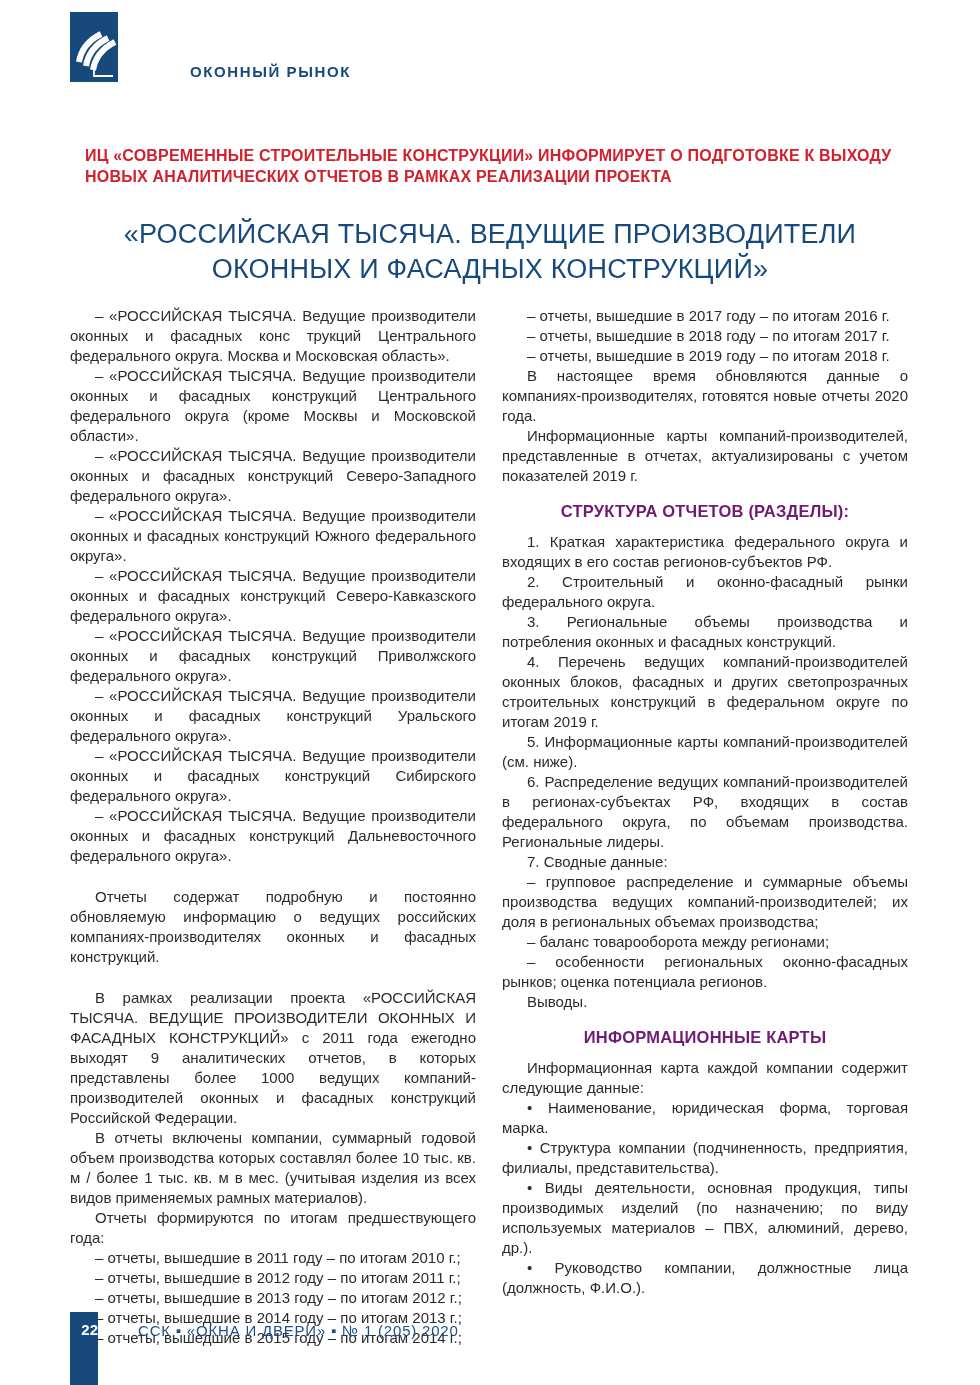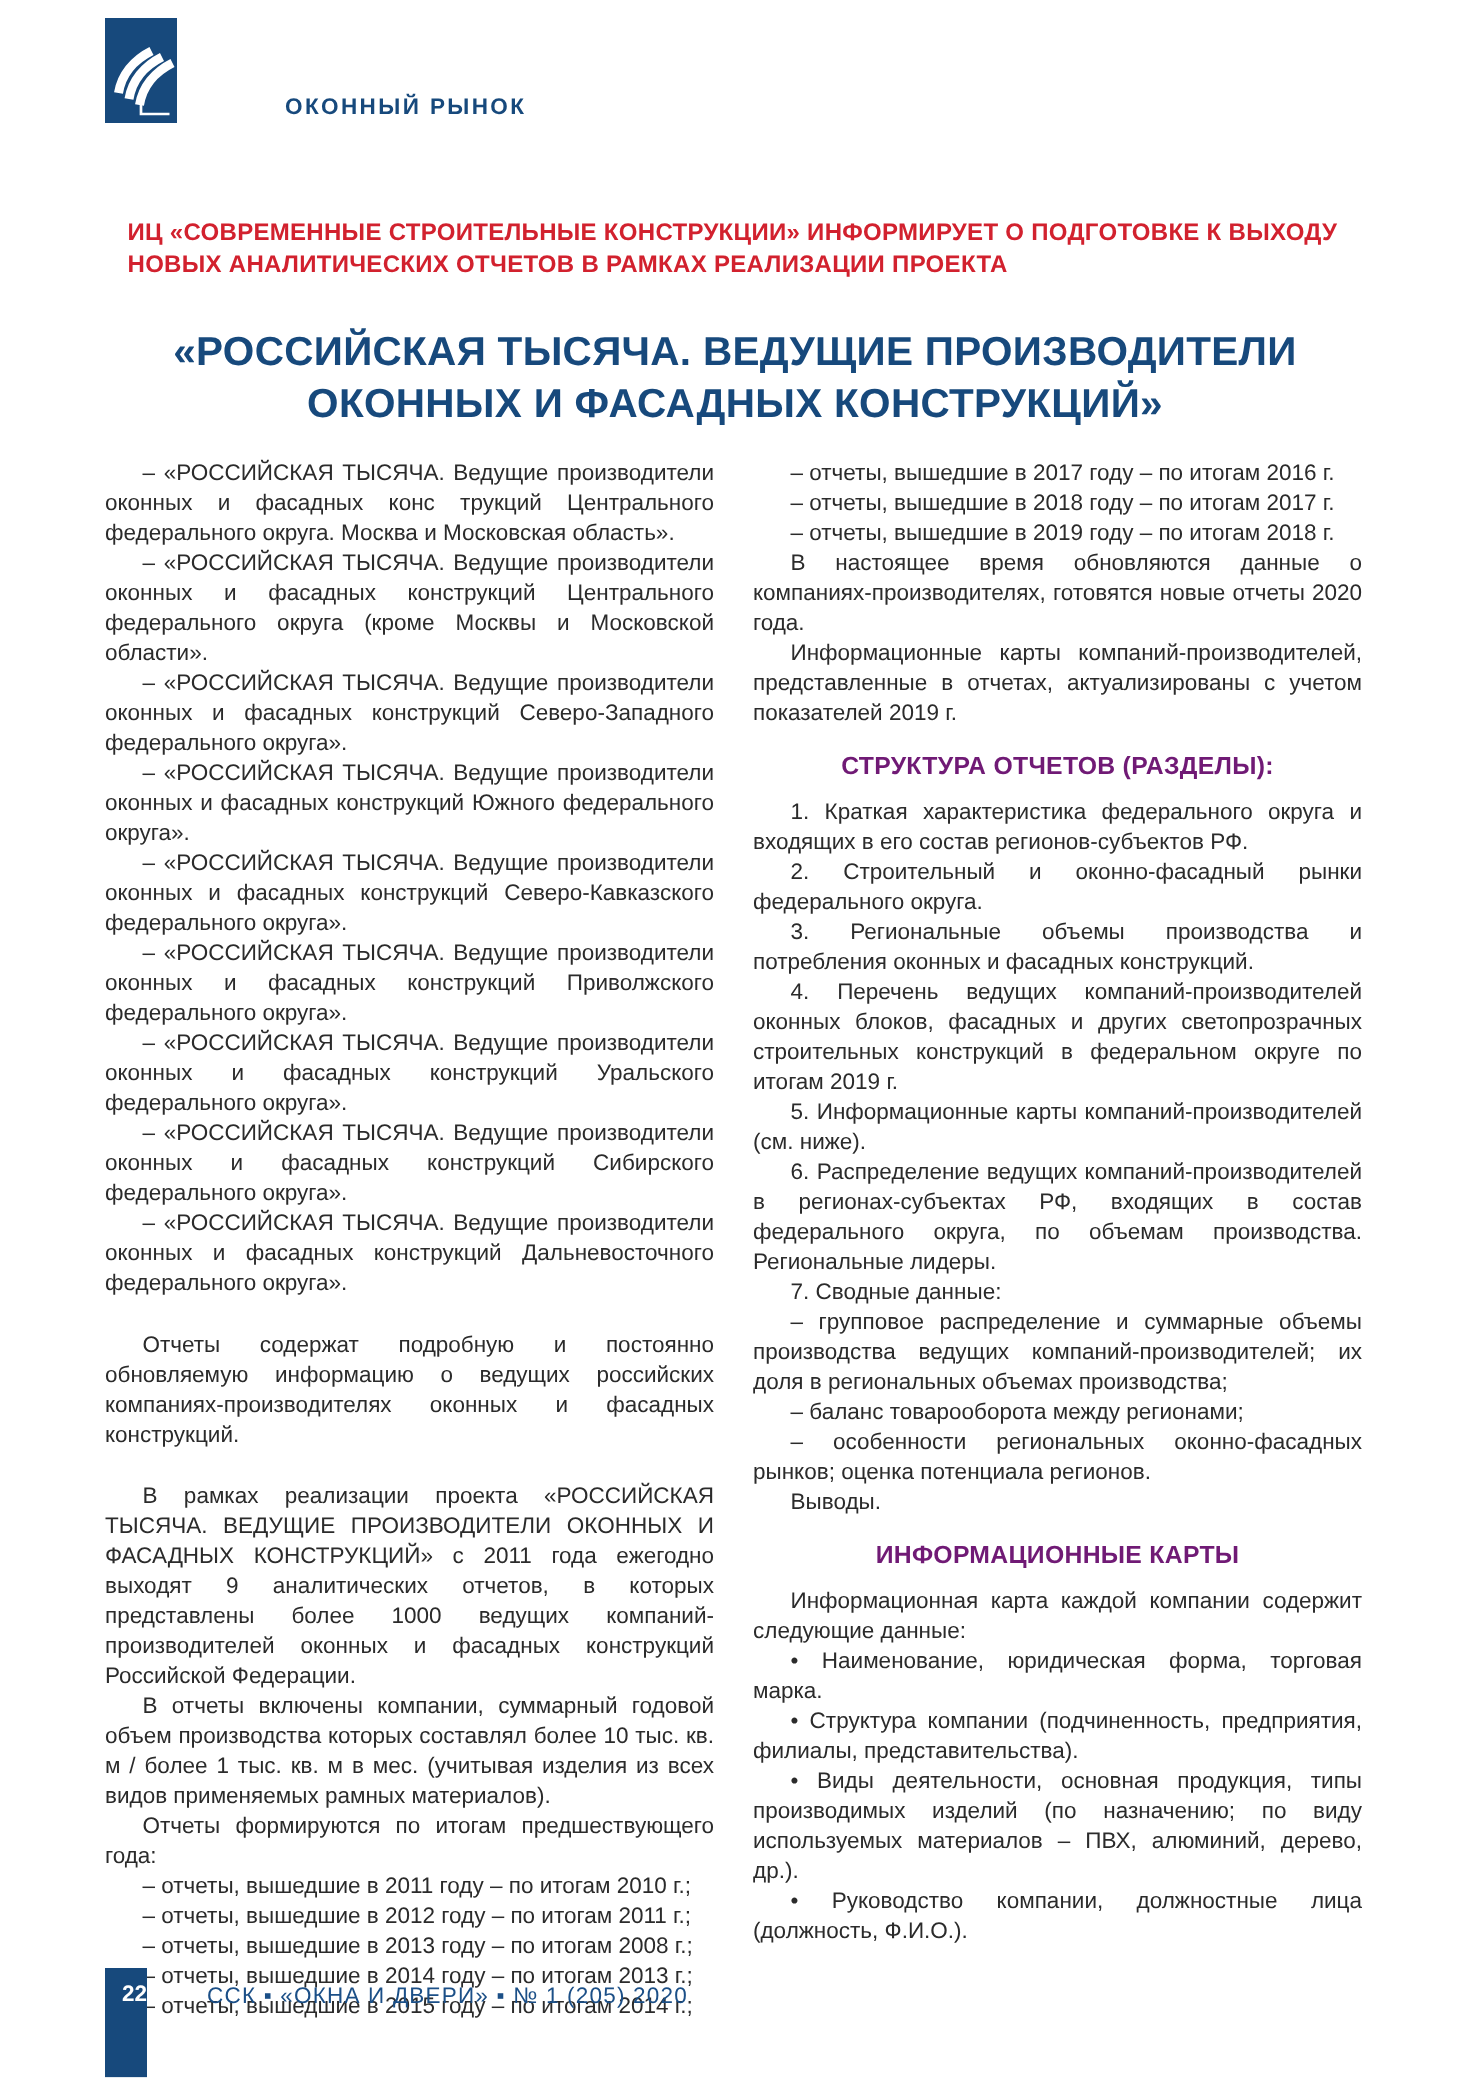--- a/index.html
+++ b/index.html
@@ -51,21 +51,21 @@
     position: absolute;
     top: 217px;
     left: 0;
     right: 0;
     margin: 0 auto;
     max-width: 830px;
     text-align: center;
     color: #17497c;
     font-size: 27px;
     line-height: 35px;
-    font-weight: bold;
+    font-weight: normal;
     letter-spacing: 0.2px;
   }
   
   .columns {
     position: absolute;
     top: 306px;
     left: 70px;
     right: 72px;
     display: flex;
     gap: 26px;
@@ -143,21 +143,21 @@
         <p class="para">– «РОССИЙСКАЯ ТЫСЯЧА. Ведущие производители оконных и фасадных конструкций Приволжского федерального округа».</p>
         <p class="para">– «РОССИЙСКАЯ ТЫСЯЧА. Ведущие производители оконных и фасадных конструкций Уральского федерального округа».</p>
         <p class="para">– «РОССИЙСКАЯ ТЫСЯЧА. Ведущие производители оконных и фасадных конструкций Сибирского федерального округа».</p>
         <p class="para">– «РОССИЙСКАЯ ТЫСЯЧА. Ведущие производители оконных и фасадных конструкций Дальневосточного федерального округа».</p>
         <p class="para gap">Отчеты содержат подробную и постоянно обновляемую информацию о ведущих российских компаниях-производителях оконных и фасадных конструкций.</p>
         <p class="para gap">В рамках реализации проекта «РОССИЙСКАЯ ТЫСЯЧА. ВЕДУЩИЕ ПРОИЗВОДИТЕЛИ ОКОННЫХ И ФАСАДНЫХ КОНСТРУКЦИЙ» с 2011 года ежегодно выходят 9 аналитических отчетов, в которых представлены более 1000 ведущих компаний-производителей оконных и фасадных конструкций Российской Федерации.</p>
         <p class="para">В отчеты включены компании, суммарный годовой объем производства которых составлял более 10 тыс. кв. м / более 1 тыс. кв. м в мес. (учитывая изделия из всех видов применяемых рамных материалов).</p>
         <p class="para">Отчеты формируются по итогам предшествующего года:</p>
         <p class="para">– отчеты, вышедшие в 2011 году – по итогам 2010 г.;</p>
         <p class="para">– отчеты, вышедшие в 2012 году – по итогам 2011 г.;</p>
-        <p class="para">– отчеты, вышедшие в 2013 году – по итогам 2008 г.;</p>
+        <p class="para">– отчеты, вышедшие в 2013 году – по итогам 2012 г.;</p>
         <p class="para">– отчеты, вышедшие в 2014 году – по итогам 2013 г.;</p>
         <p class="para">– отчеты, вышедшие в 2015 году – по итогам 2014 г.;</p>
       </div>
     <div class="col">
         <p class="para">– отчеты, вышедшие в 2017 году – по итогам 2016 г.</p>
         <p class="para">– отчеты, вышедшие в 2018 году – по итогам 2017 г.</p>
         <p class="para">– отчеты, вышедшие в 2019 году – по итогам 2018 г.</p>
         <p class="para">В настоящее время обновляются данные о компаниях-производителях, готовятся новые отчеты 2020 года.</p>
         <p class="para">Информационные карты компаний-производителей, представленные в отчетах, актуализированы с учетом показателей 2019 г.</p>
         <p class="head">СТРУКТУРА ОТЧЕТОВ (РАЗДЕЛЫ):</p>

